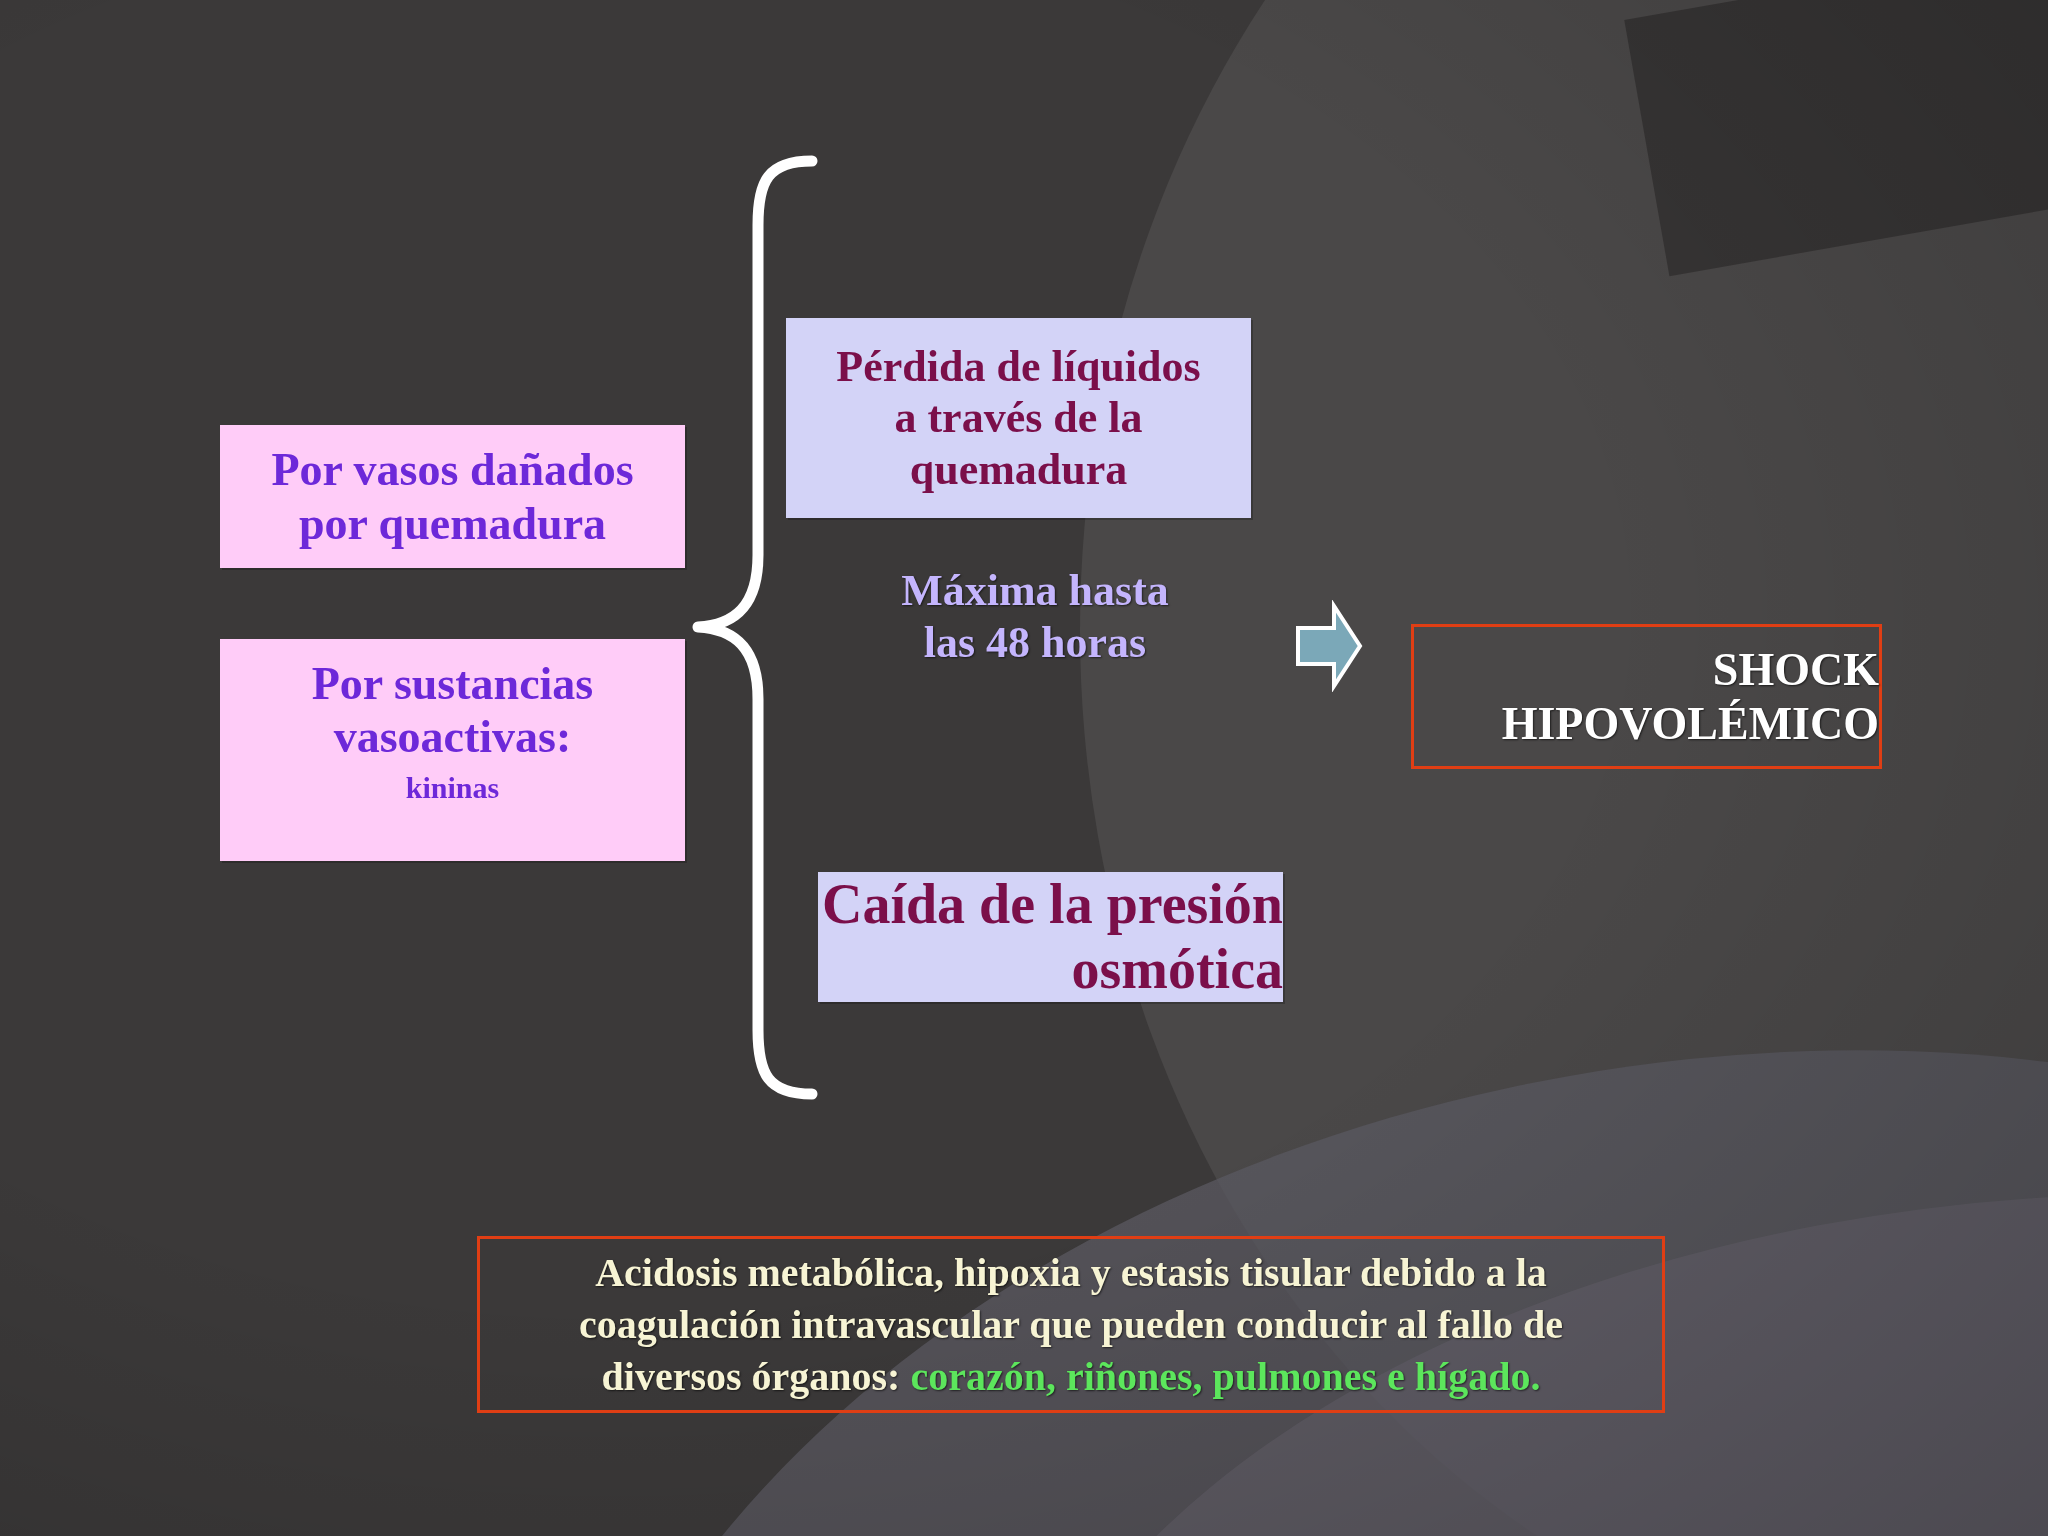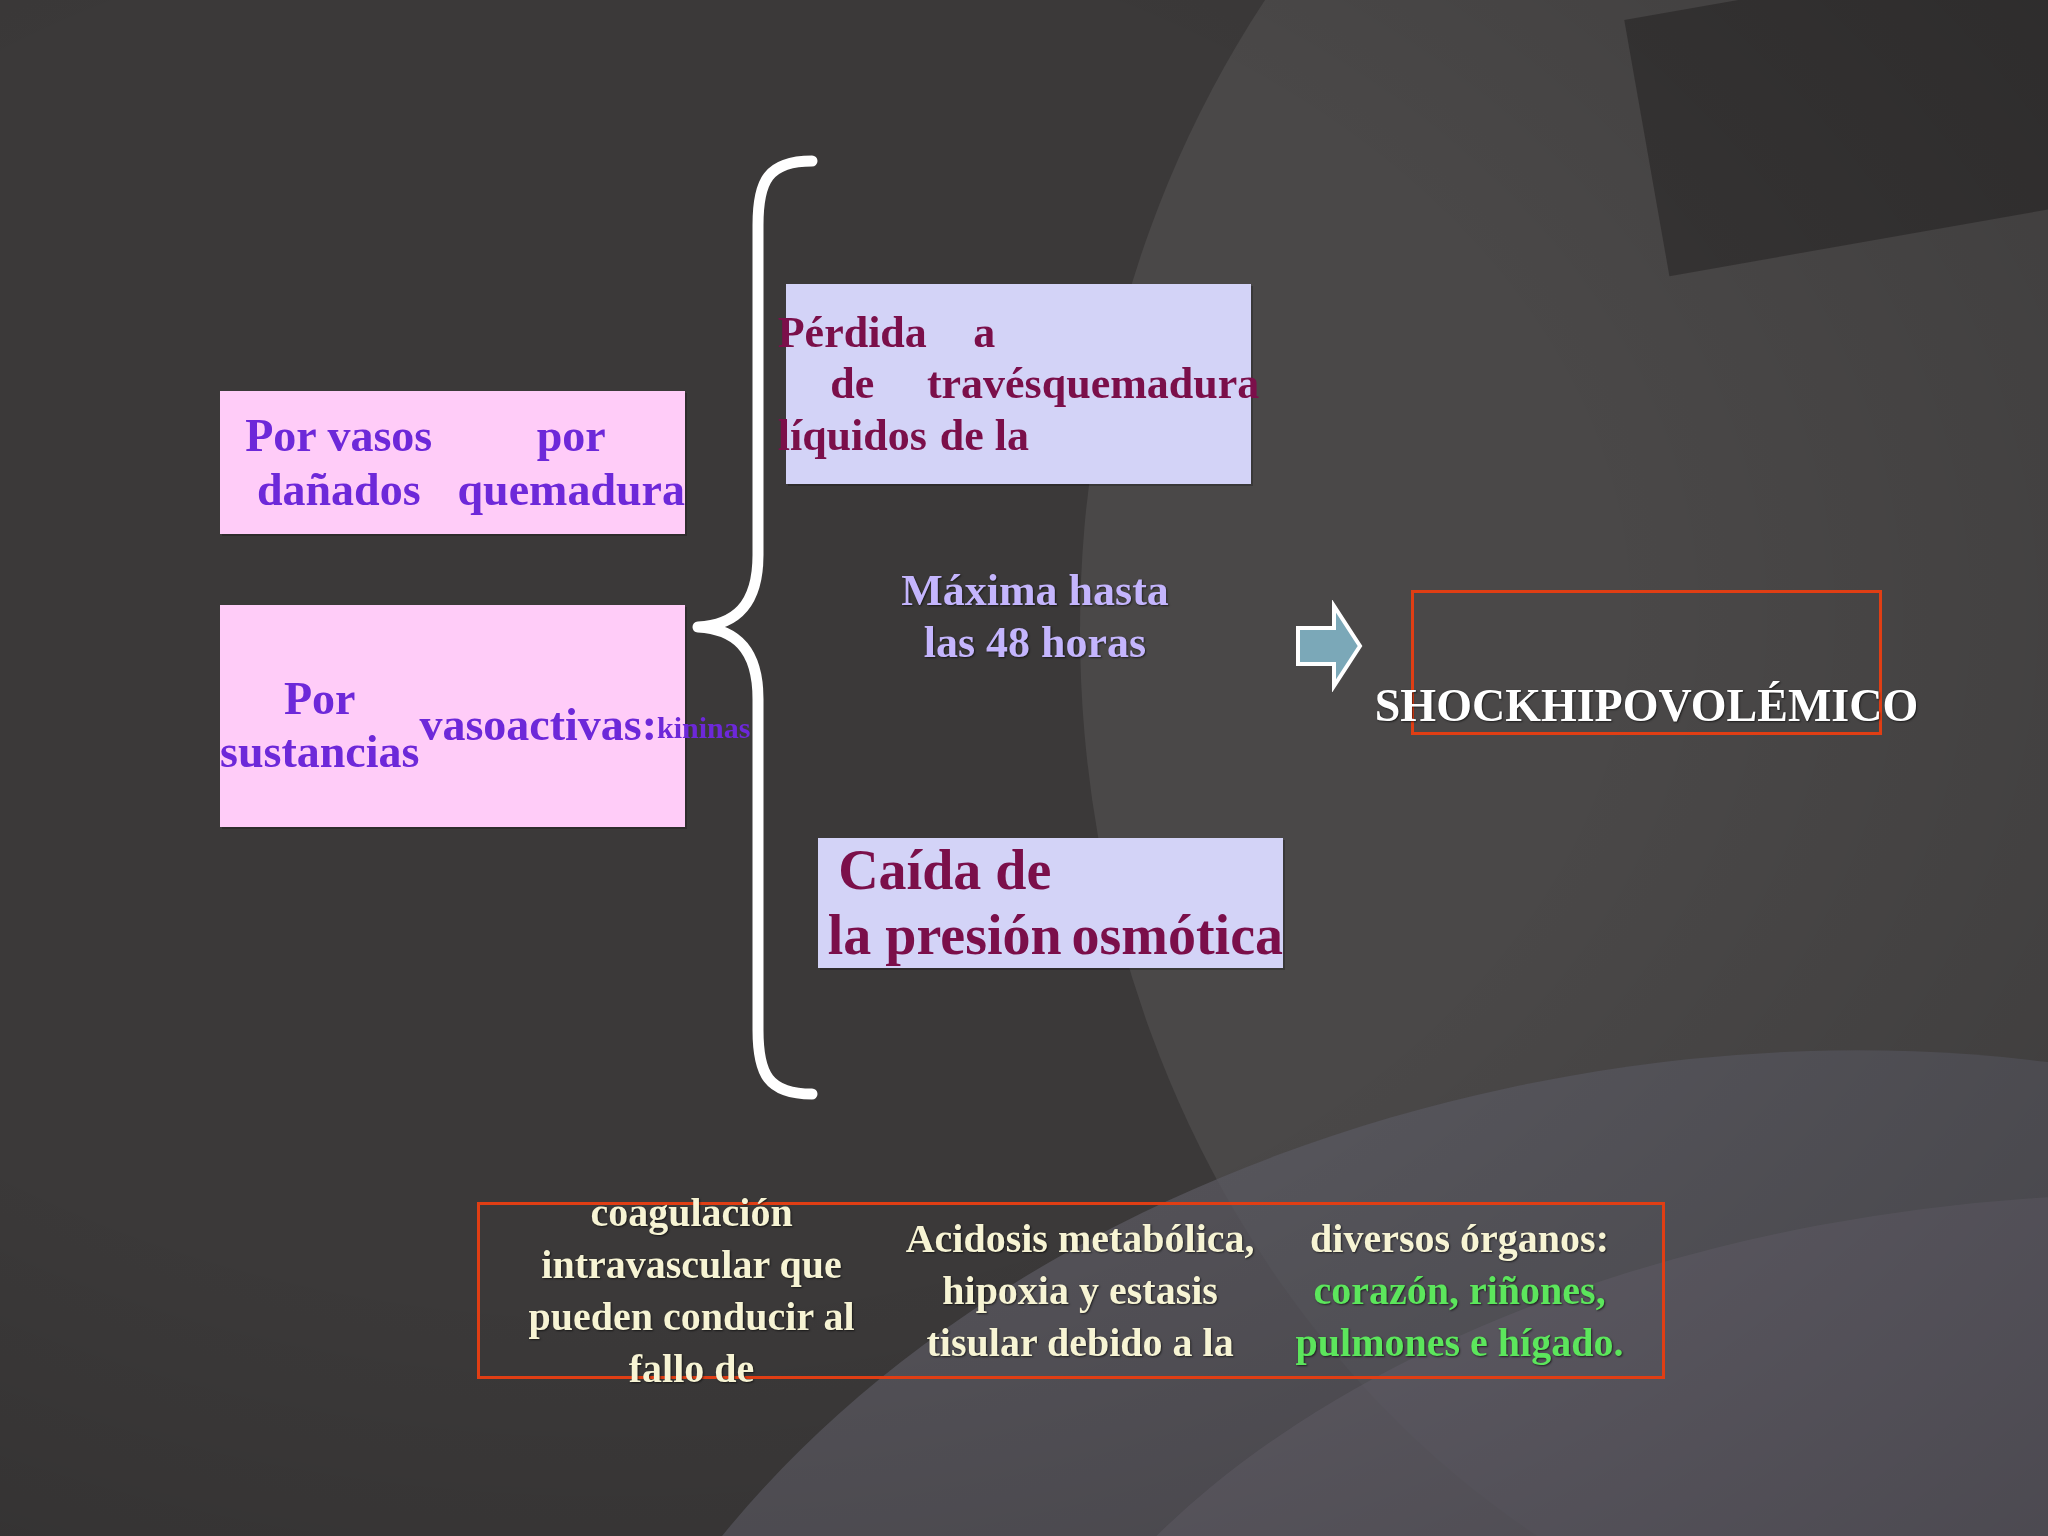--- a/index.html
+++ b/index.html
@@ -76,24 +76,26 @@
     inset: 0;
     background: radial-gradient(ellipse 120% 110% at 30% 40%,
                 rgba(0,0,0,0) 40%, rgba(0,0,0,0.30) 100%);
   }
 
   
   .box {
     position: absolute;
     box-sizing: border-box;
     display: flex;
+    flex-direction: column;
     align-items: center;
     justify-content: center;
     text-align: center;
     line-height: 1.16;
+    margin-top: 34px;
   }
 
   .pink-box {
     background: #ffccf8;
     color: #6d28d9;
     font-weight: bold;
     box-shadow: 2px 2px 0 rgba(0,0,0,0.22);
   }
 
   .lav-box {
@@ -252,20 +254,20 @@
   <svg id="arrow" viewBox="0 0 70 92">
     <path d="M 4 28 L 40 28 L 40 6 L 66 46 L 40 86 L 40 64 L 4 64 Z" fill="#7ba8b8" stroke="#ffffff" stroke-width="4" stroke-linejoin="miter"></path>
   </svg>
 
   <div class="box outline-box" id="box-shock">
     <span>SHOCK</span>
     <span>HIPOVOLÉMICO</span>
   </div>
 
   <div class="box outline-box" id="box-bottom">
+    <span>Acidosis metabólica, hipoxia y estasis tisular debido a la</span>
     <span>coagulación intravascular que pueden conducir al fallo de</span>
-    <span>Acidosis metabólica, hipoxia y estasis tisular debido a la</span>
     <span>
       <span>diversos órganos: </span><span class="hl">corazón, riñones, pulmones e hígado.</span>
     </span>
   </div>
 
 </div>
 
 </body></html>

